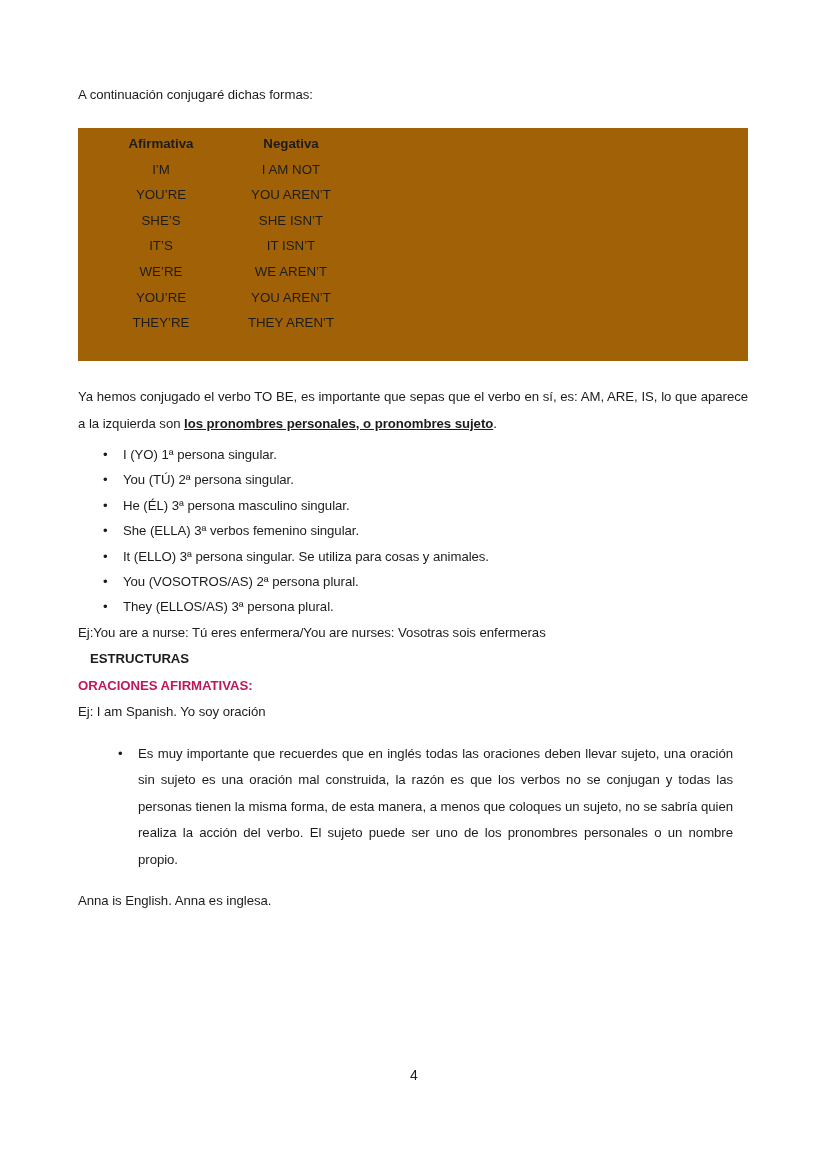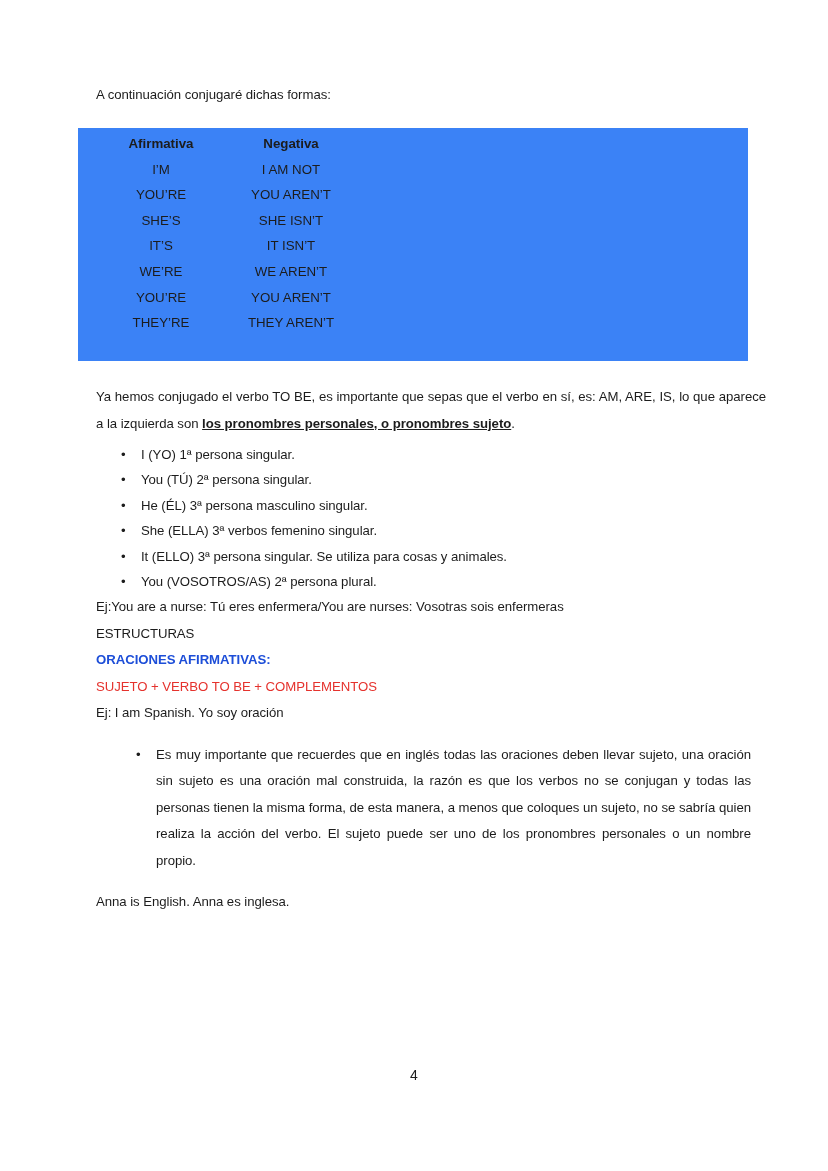--- a/index.html
+++ b/index.html
@@ -7,21 +7,21 @@
   body {
     width: 828px; height: 1171px;
     position: relative;
     font-family: "Liberation Sans", "DejaVu Sans", sans-serif;
     color: #1c1c1c;
     overflow: hidden;
   }
   .page { position: absolute; inset: 0; background: #ffffff; }
 
   .textblock {
-    position: absolute; left: 96px; width: 670px;
+    position: absolute; left: 78px; width: 670px;
     font-size: 13.2px; line-height: 26.5px; letter-spacing: -0.05px;
   }
   .intro { top: 82px; }
 
   
   .conj-table {
     position: absolute; left: 78px; top: 128px;
     width: 670px; height: 233px;
     padding: 3px 0 0 18px;
   }
@@ -35,38 +35,38 @@
   p { margin: 0; }
 
   ul.pronouns { list-style: none; margin: 5px 0 0 0; padding-left: 45px; line-height: 25.4px; }
   ul.pronouns li { position: relative; }
   ul.pronouns li::before { content: "\2022"; position: absolute; left: -20px; }
 
   ul.importance { list-style: none; margin: 15px; padding-left: 45px; }
   ul.importance li { position: relative; text-align: justify; }
   ul.importance li::before { content: "\2022"; position: absolute; left: -20px; }
 
-  .bold { font-weight: normal; }
+  .bold { font-weight: bold; margin-left: 12px; }
   .emph { font-weight: bold; text-decoration: underline; }
   .red { font-weight: normal; }
   .redbold { font-weight: bold; }
 
   .pagenum {
     position: absolute; top: 1062px; left: 0; width: 828px;
     text-align: center; font-size: 14px; line-height: 26px;
   }
 </style>
 </head>
 <body>
 
 <div class="page">
 
   <div class="textblock intro">A continuación conjugaré dichas formas:</div>
 
-  <div class="conj-table" style="background: #3b82f6;">
+  <div class="conj-table" style="background: #a16207;">
     <div class="t-row t-head">
       <div class="t-cell">Afirmativa</div>
       <div class="t-cell">Negativa</div>
     </div>
     <div class="t-row">
       <div class="t-cell">I’M</div>
       <div class="t-cell">I AM NOT</div>
     </div>
     <div class="t-row">
       <div class="t-cell">YOU’RE</div>
@@ -97,26 +97,26 @@
   <div class="textblock flow">
     <p class="jp"><span>Ya hemos conjugado el verbo TO BE, es importante que sepas que el verbo en sí, es: AM, ARE, IS,  lo que aparece a la izquierda son </span><span class="emph">los pronombres personales, o pronombres sujeto</span><span>.</span></p>
 
     <ul class="pronouns">
       <li>I (YO) 1ª persona singular.</li>
       <li>You (TÚ) 2ª persona singular.</li>
       <li>He (ÉL) 3ª persona masculino singular.</li>
       <li>She (ELLA) 3ª verbos femenino singular.</li>
       <li>It (ELLO) 3ª persona singular. Se utiliza para cosas y animales.</li>
       <li>You (VOSOTROS/AS) 2ª persona plural.</li>
+      <li>They (ELLOS/AS) 3ª persona plural.</li>
     </ul>
 
     <p>Ej:You are a nurse: Tú eres enfermera/You are nurses: Vosotras sois enfermeras</p>
     <p class="bold">ESTRUCTURAS</p>
-    <p class="redbold" style="color: #1d4ed8;">ORACIONES AFIRMATIVAS:</p>
-    <p class="red" style="color: rgb(229, 50, 45);">SUJETO + VERBO TO BE + COMPLEMENTOS</p>
+    <p class="redbold" style="color: #be185d;">ORACIONES AFIRMATIVAS:</p>
     <p>Ej: I am Spanish. Yo soy oración</p>
 
     <ul class="importance">
       <li>Es muy importante que recuerdes que en inglés todas las oraciones deben llevar sujeto, una oración sin sujeto es una oración mal construida, la razón es que los verbos no se conjugan y todas las personas tienen la misma forma, de esta manera, a menos que coloques un sujeto, no se sabría quien realiza la acción del verbo. El sujeto puede ser uno de los pronombres personales o un nombre propio.</li>
     </ul>
 
     <p>Anna is English. Anna es inglesa.</p>
   </div>
 
   <div class="pagenum">4</div>

